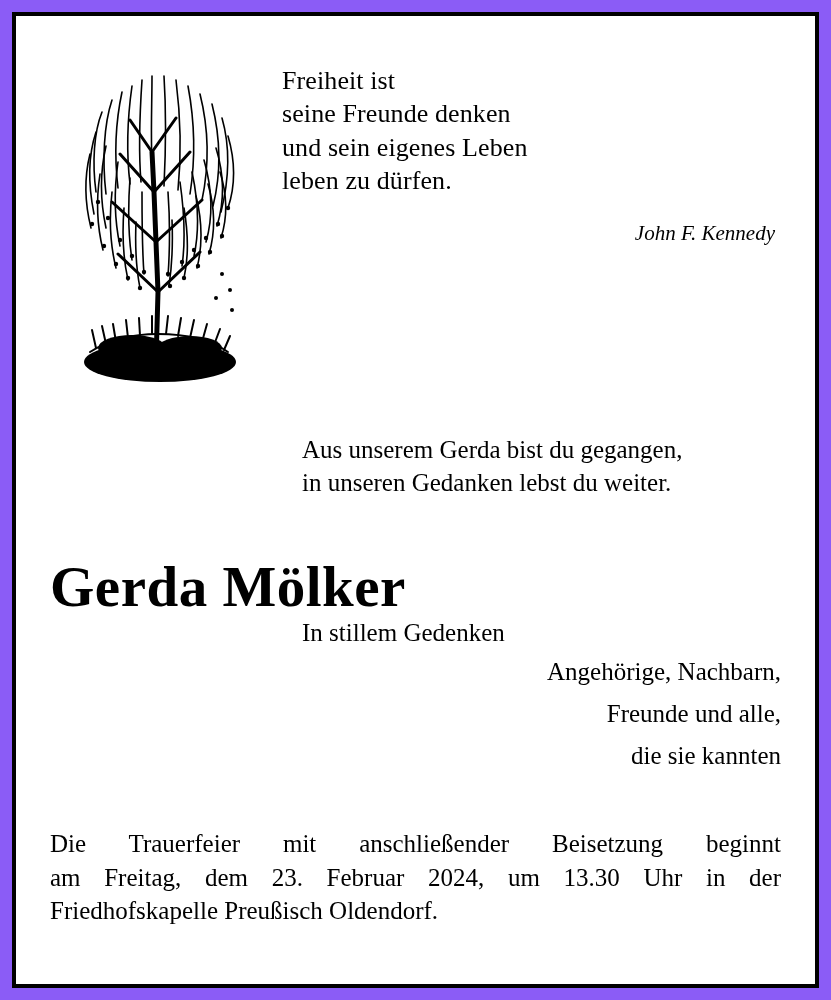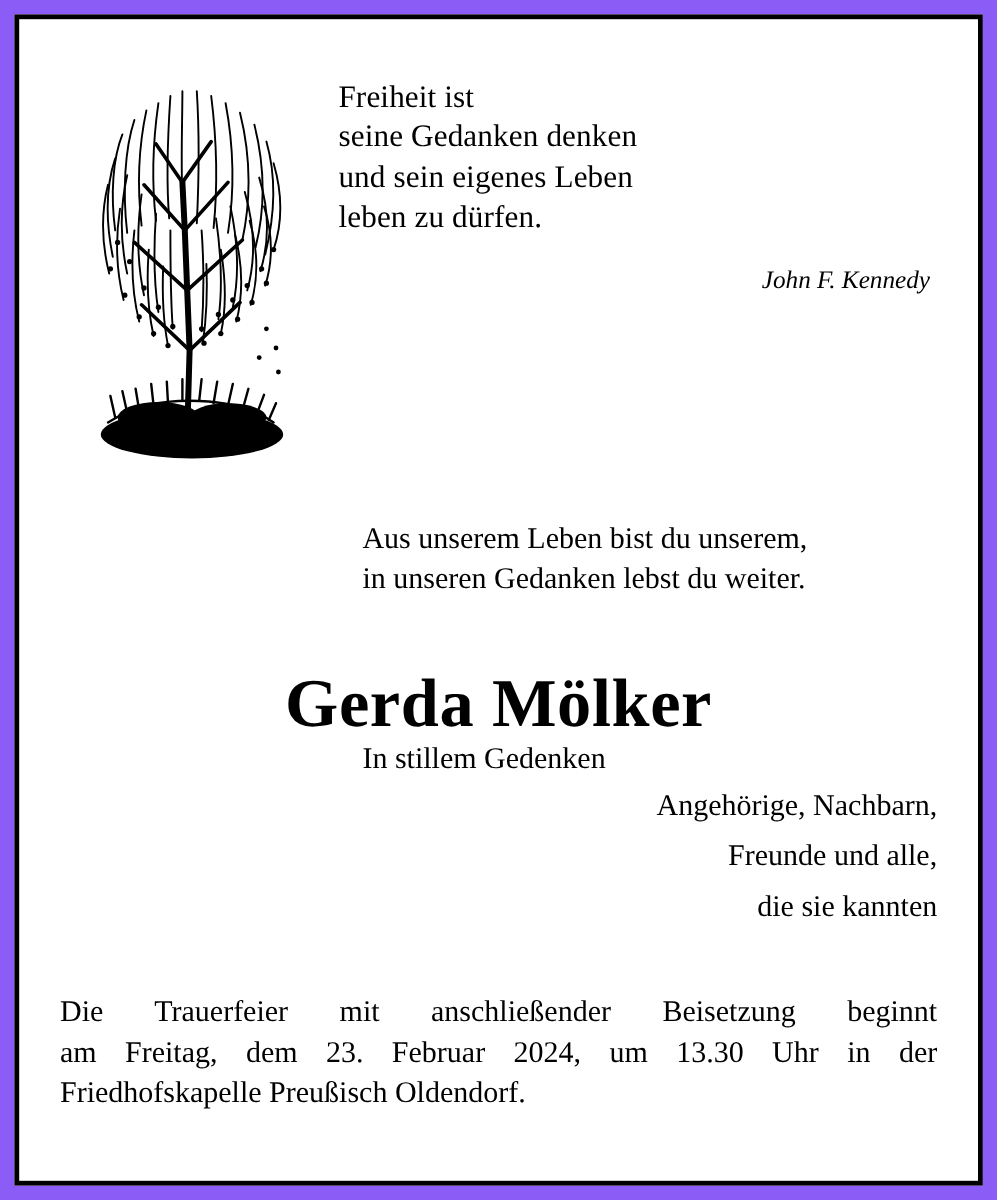--- a/index.html
+++ b/index.html
@@ -73,21 +73,20 @@
   .verse {
     margin-top: 46px;
     padding-left: 252px;
     font-size: 25px;
     line-height: 1.32;
   }
 
   
   .name {
     margin-top: 58px;
-    text-align: center;
     font-size: 57px;
     font-weight: 700;
     letter-spacing: 0.5px;
     line-height: 1.05;
   }
 
   .dates {
     margin-top: 14px;
     display: flex;
     justify-content: center;
@@ -221,29 +220,29 @@
               </g>
               <g stroke-width="2">
                 <path d="M24 306 L20 288 M34 302 L30 284 M44 300 L41 282 M56 296 L54 278 M68 294 L67 276 M80 292 L80 274 M94 292 L96 274 M106 294 L109 276 M118 296 L122 278 M130 300 L135 282 M142 303 L148 287 M152 308 L158 294"></path>
               </g>
             </g>
           </svg>
         </div>
 
         <div class="quote-block">
           <div class="quote-line">Freiheit ist</div>
-          <div class="quote-line">seine Gedanken denken</div>
+          <div class="quote-line">seine Freunde denken</div>
           <div class="quote-line">und sein eigenes Leben</div>
           <div class="quote-line">leben zu dürfen.</div>
           <div class="quote-author">John F. Kennedy</div>
         </div>
       </div>
 
       <div class="verse">
-        <div>Aus unserem Leben bist du unserem,</div>
+        <div>Aus unserem Gerda bist du gegangen,</div>
         <div>in unseren Gedanken lebst du weiter.</div>
       </div>
 
       <div class="name">Gerda Mölker</div>
 
 
       <div class="memory">
         <div class="lead">In stillem Gedenken</div>
         <div class="bold-line">Angehörige, Nachbarn,</div>
         <div class="bold-line">Freunde und alle,</div>

